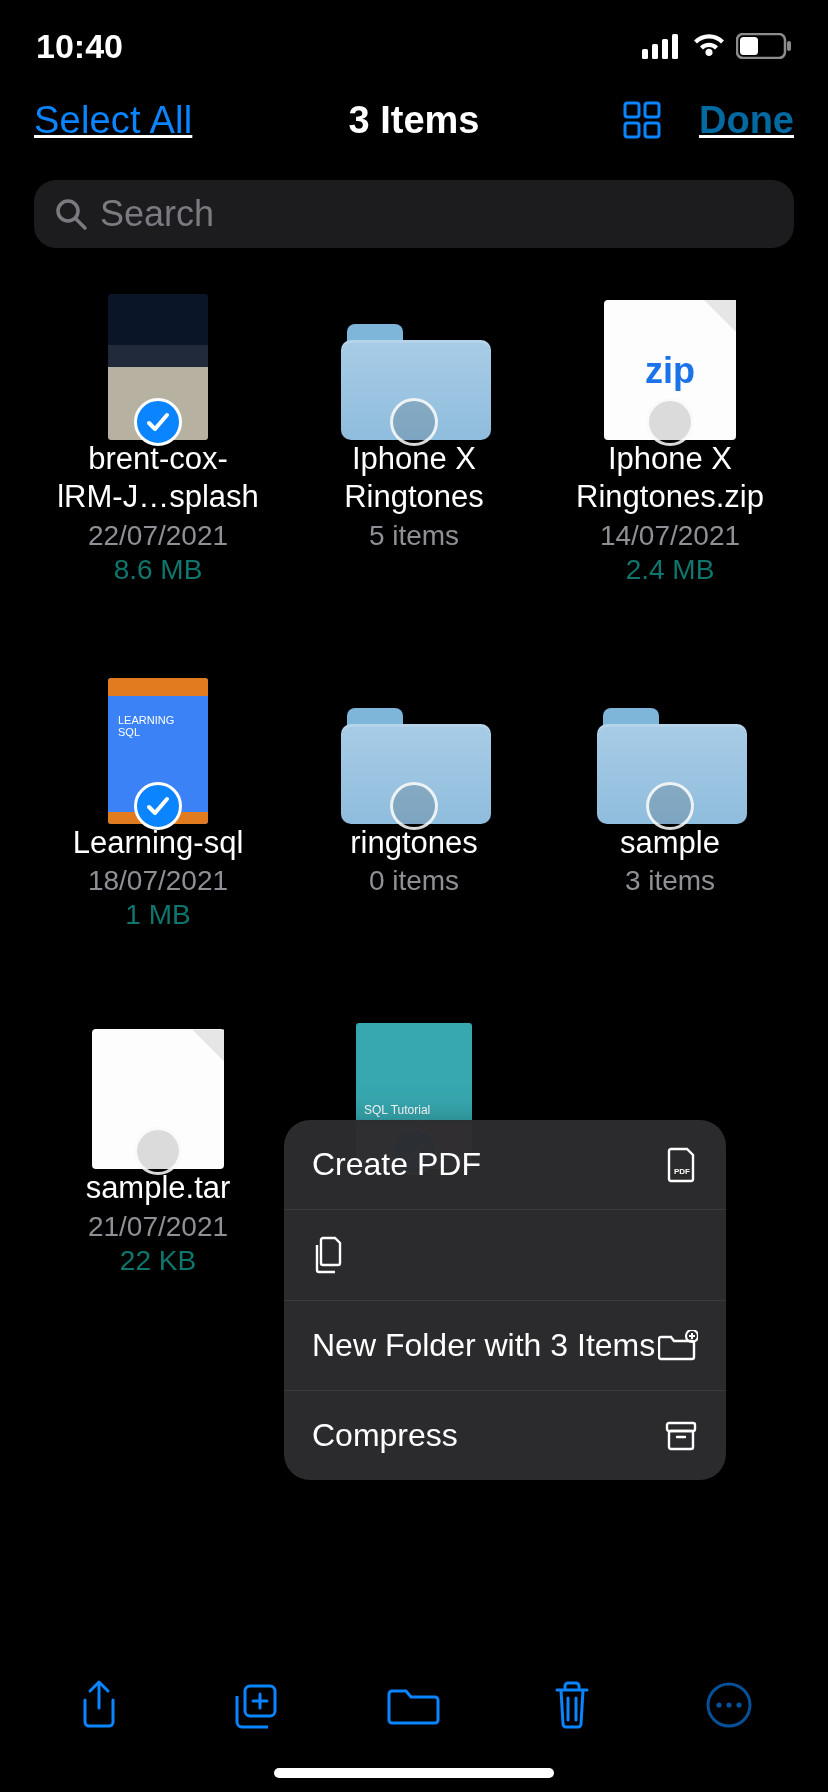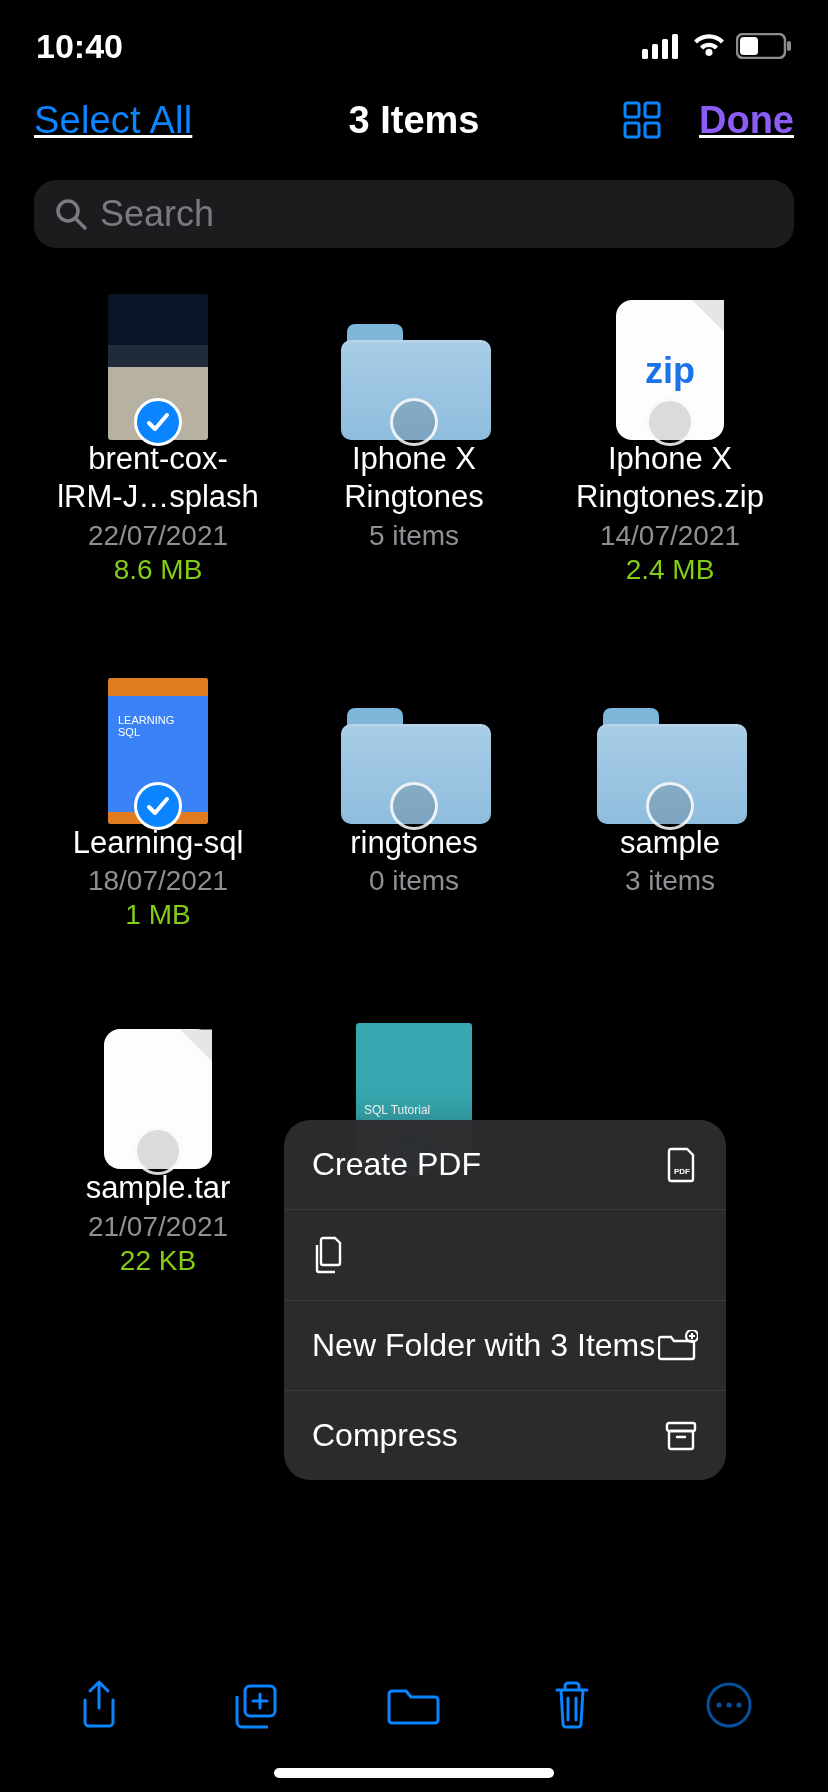--- a/index.html
+++ b/index.html
@@ -8,21 +8,21 @@
     
     .status-bar { display: flex; justify-content: space-between; align-items: center; padding: 24px 36px 12px 36px; height: 80px; }
     .status-time { font-size: 34px; font-weight: 700; }
     .status-icons { display: flex; align-items: center; gap: 10px; }
 
     
     .nav-bar { display: flex; align-items: center; justify-content: space-between; padding: 20px 34px 12px 34px; }
     .nav-left { color: #0a84ff; font-size: 38px; letter-spacing: 0.2px; }
     .nav-title { font-size: 38px; color: #fff; font-weight: 600; position:absolute; left:50%; transform:translateX(-50%); }
     .nav-right { display: flex; align-items: center; gap: 36px; }
-    .nav-done { color: #8b5cf6; font-size: 38px; font-weight: 600; }
+    .nav-done { color: #0369a1; font-size: 38px; font-weight: 600; }
     .nav-grid-icon svg { display:block; }
 
     
     .search-wrap { padding: 10px 34px 10px 34px; }
     .search-field { display:flex; align-items:center; gap:12px; background:#1c1c1e; border-radius:22px; padding:14px 20px; height:68px;margin-top:18px; }
     .search-field input { background:transparent; border:none; outline:none; color:#9a9aa0; font-size:36px; flex:1; }
     .search-field input::placeholder { color:#7a7a80; }
 
     
     .grid { display:grid; grid-template-columns: repeat(3, 1fr); padding: 36px 34px; column-gap: 8px; row-gap: 92px; }
@@ -33,38 +33,38 @@
     .sel-circle { position:absolute; bottom:-6px; left:50%; transform:translateX(-50%); width:48px; height:48px; border-radius:50%; background:rgba(30,30,30,0.15); border:3px solid rgba(255,255,255,0.85); }
     .sel-circle.checked { background:#0a84ff; border:3px solid #fff; display:flex; align-items:center; justify-content:center; }
     .sel-circle.checked svg { display:block; }
 
     
     .folder { width:150px; height:116px; position:relative; }
     .folder-tab { position:absolute; top:0; left:6px; width:56px; height:24px; background:#7eb6d9; border-radius:8px 8px 0 0; }
     .folder-body { position:absolute; bottom:0; left:0; width:150px; height:100px; border-radius:10px; background:linear-gradient(#a8cce6, #8fbddd); box-shadow: inset 0 3px 0 rgba(255,255,255,0.15); }
 
     
-    .doc { width:108px; height:140px; position:relative; background:#fdfdfd; border-radius:16px; }
+    .doc { width:132px; height:140px; position:relative; background:#fdfdfd; border-radius:4px; }
     .doc-fold2 { position:absolute; top:0; right:0; width:32px; height:32px; background:#e6e6e6; clip-path: polygon(100% 0, 100% 100%, 0 0); }
     .zip-text { position:absolute; top:50px; left:0; right:0; text-align:center; color:#1a73e8; font-weight:600; font-size:36px; }
 
     
     .photo-a { width:100px; height:146px; background:linear-gradient(#0b1528 0 35%, #202a3a 35% 50%, #b7b1a1 50% 100%); border-radius:3px; }
     .photo-b { width:100px; height:146px; border-radius:3px; background:#3b82f6; position:relative; overflow:hidden; }
     .photo-b .top { position:absolute; top:0; left:0; right:0; height:18px; background:#e07b1f; }
     .photo-b .bot { position:absolute; bottom:0; left:0; right:0; height:12px; background:#e07b1f; }
     .photo-b .t1 { position:absolute; top:36px; left:10px; color:#fff; font-size:11px; }
     .photo-c { width:116px; height:146px; border-radius:3px; overflow:hidden; background:#37a8b0; position:relative; }
     .photo-c .lbl { position:absolute; top:80px; left:8px; color:#fff; font-size:12px; }
     .photo-c .band { position:absolute; bottom:0; left:0; right:0; height:44px; background:linear-gradient(90deg,#caa 0 30%,#b88 30% 60%,#d9c 60% 100%); }
 
     
     .name { font-size:31px; color:#fff; text-align:center; max-width:220px; line-height:1.22; }
     .sub { font-size:28px; color:#8f8f95; text-align:center; margin-top:4px; }
-    .sub2 { font-size:28px; color:#84cc16; text-align:center; margin-top:2px; }
+    .sub2 { font-size:28px; color:#0f766e; text-align:center; margin-top:2px; }
 
     
     .menu { position:absolute; left:284px; width:442px; top:1120px; border-radius:26px; overflow:hidden; background:rgba(44,44,46,0.98); box-shadow:0 12px 40px rgba(0,0,0,0.5); }
     .menu-item { display:flex; align-items:center; justify-content:space-between; padding:26px 28px; border-bottom:1px solid rgba(255,255,255,0.08); }
     .menu-item:last-child { border-bottom:none; }
     .menu-item span { font-size:32px; color:#fff; }
 
     
     .toolbar { position:absolute; bottom:0; left:0; right:0; height:146px; display:flex; align-items:center; justify-content:space-around; padding:0 20px 28px 20px; }
     .tb-btn { width:70px; height:70px; display:flex; align-items:center; justify-content:center; }

